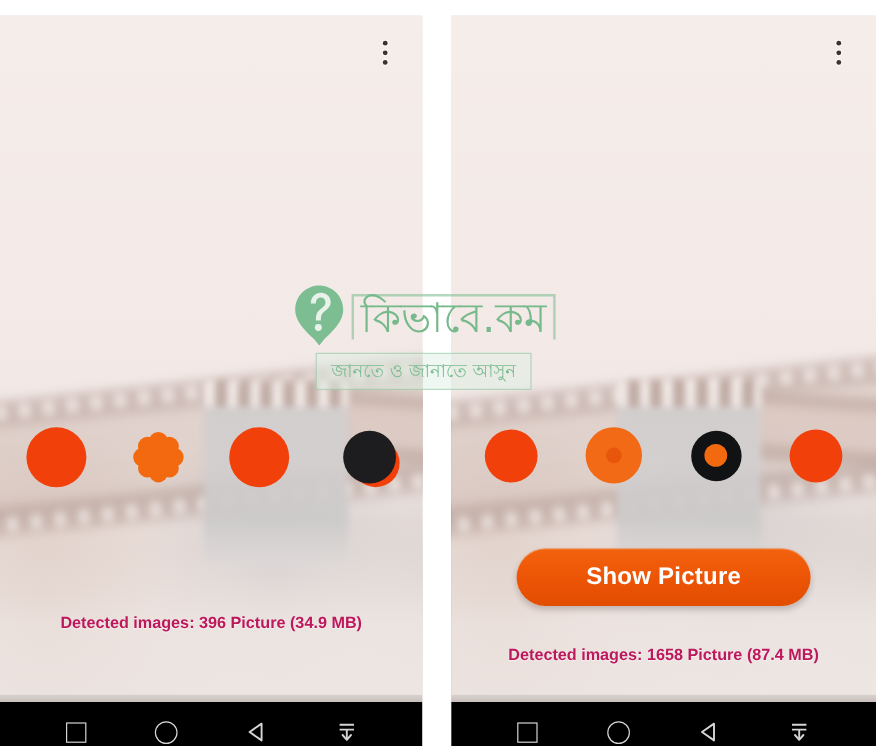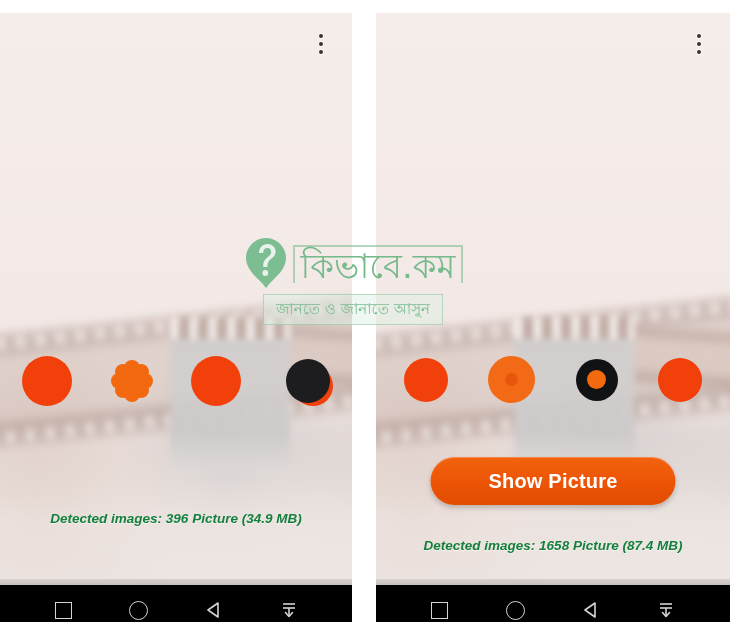--- a/index.html
+++ b/index.html
@@ -191,25 +191,24 @@
     letter-spacing:.2px;
     box-shadow:0 3px 5px rgba(40,20,10,.22), 0 1px 0 rgba(255,255,255,.25) inset;
     cursor:pointer;
     font-family:"Liberation Sans", sans-serif;
   }
 
   
   .caption {
     position:absolute; left:0; right:0;
     text-align:center;
-    color:#15803d;
+    color:#be185d;
     font-size:13.5px;
     font-weight:bold;
     text-shadow:0 1px 1px rgba(255,255,255,.6);
-    font-style:italic;
   }
 
   
   .navbar {
     position:absolute; left:0; right:0; bottom:0;
     height:50px; background:#000000;
     display:flex; align-items:center; justify-content:space-around;
     padding:0 26px;
   }
   .nav-btn {

